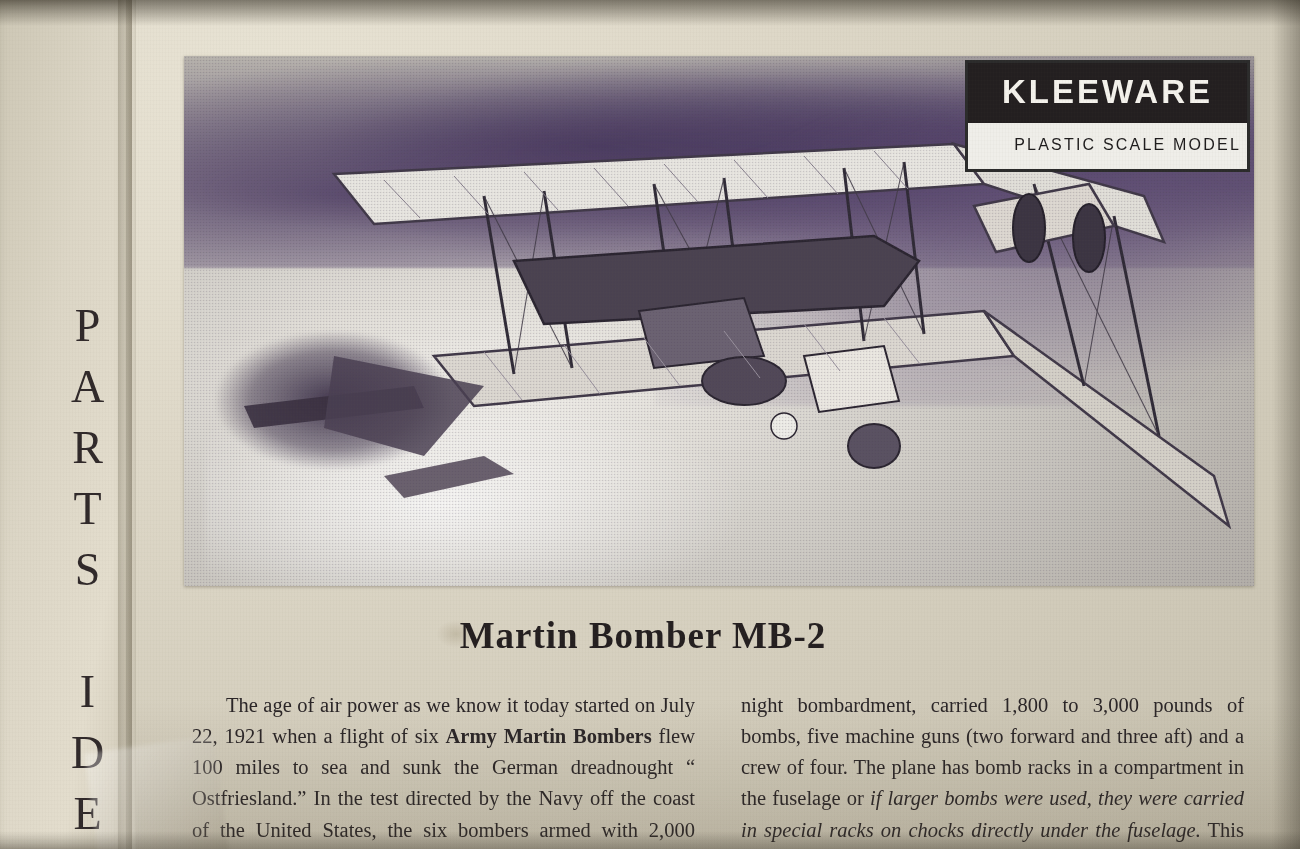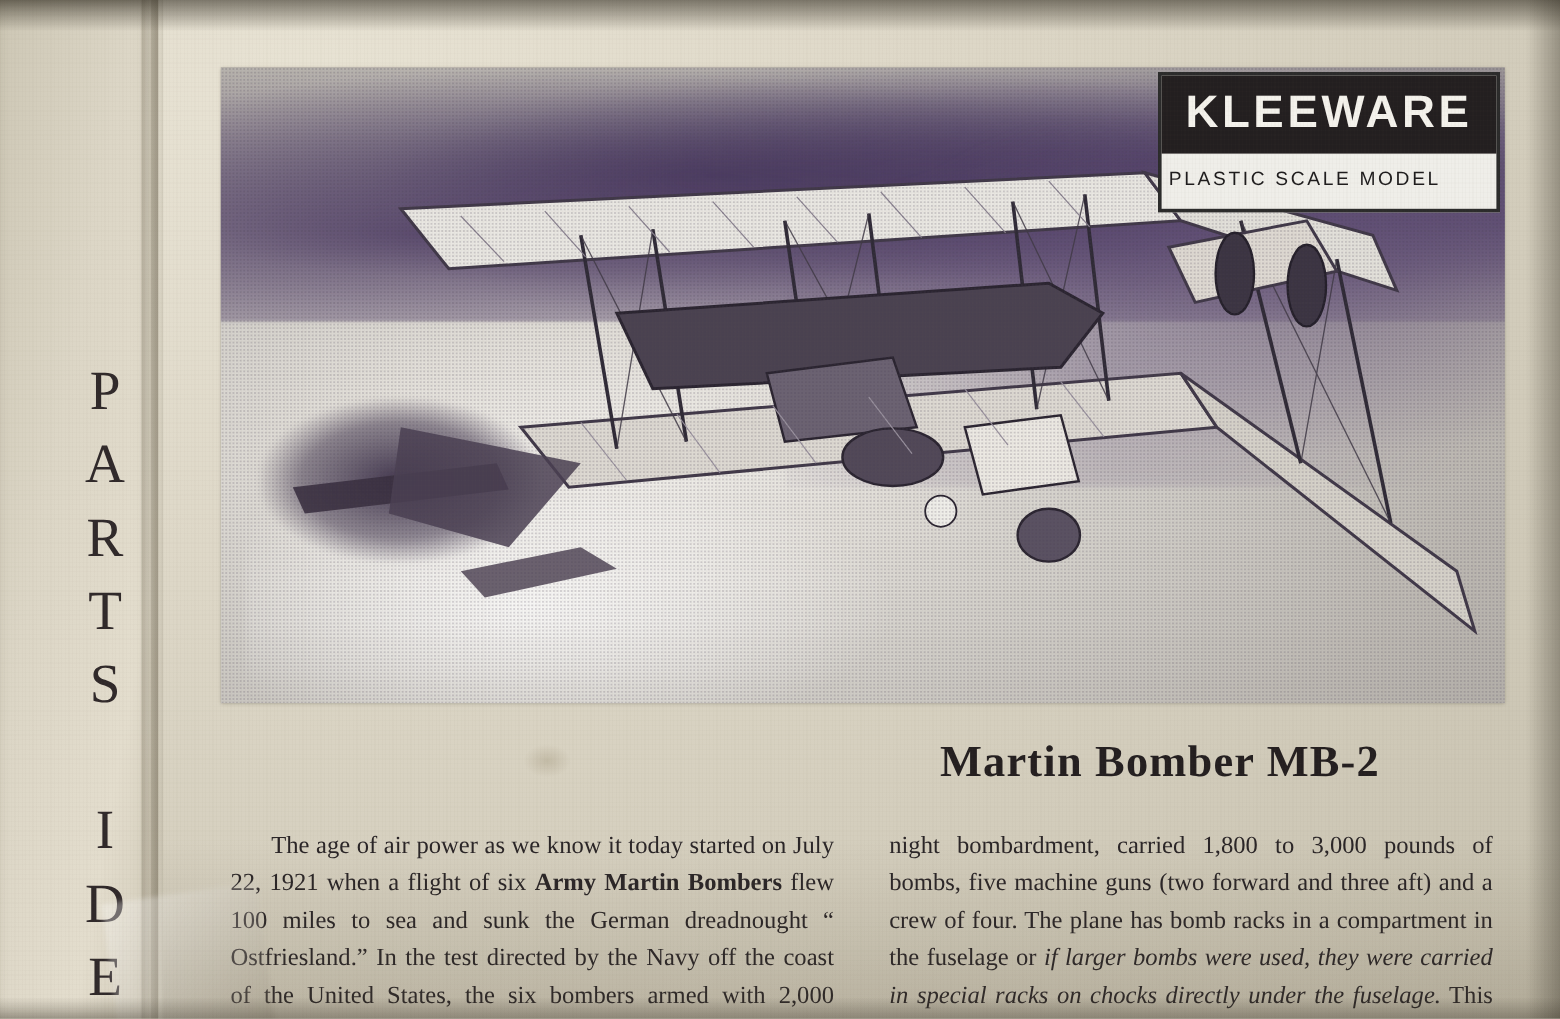--- a/index.html
+++ b/index.html
@@ -179,40 +179,40 @@
     border: 3px solid #2b2b2b;
     box-sizing: border-box;
   }
   .logo-top {
     background: #231f20;
     color: #f4f2ec;
     text-align: center;
     padding: 10px 6px 12px;
     font-family: "Liberation Sans", sans-serif;
     font-weight: 700;
-    font-size: 38px;
+    font-size: 33px;
     letter-spacing: 3px;
   }
   .logo-bottom {
     padding: 10px 6px 11px;
-    text-align: left;
+    text-align: right;
     font-family: "Liberation Sans", sans-serif;
     font-size: 16px;
     letter-spacing: 2.2px;
     color: #1e1c1d;
     line-height: 1.55;
   }
 
   
   .article-title {
     position: absolute;
     left: 0;
     right: 0;
     top: 614px;
-    text-align: right;
+    text-align: center;
     font-family: "Liberation Serif", serif;
     font-weight: 700;
     font-size: 37px;
     letter-spacing: 1px;
     color: #241f20;
     padding-right: 150px;
   }
 
   
   .columns {

